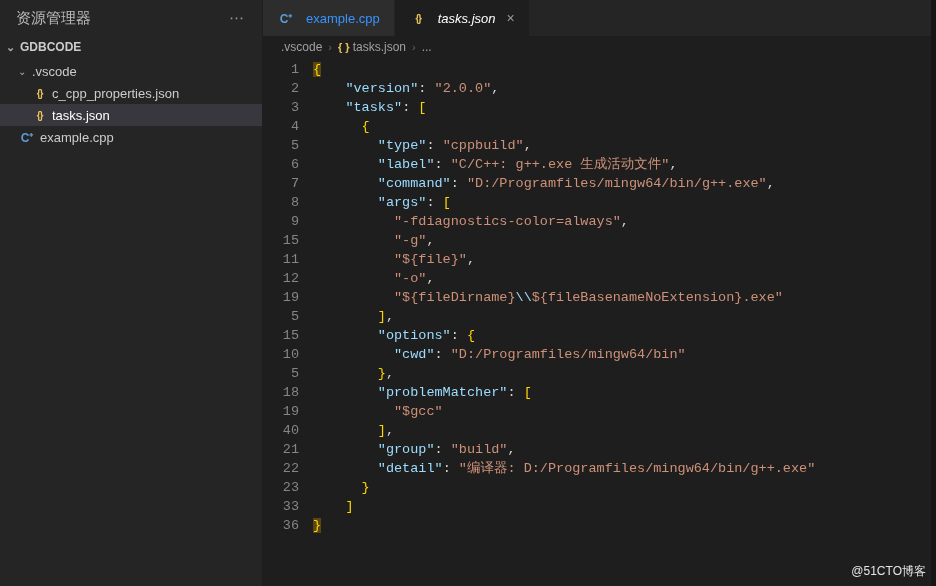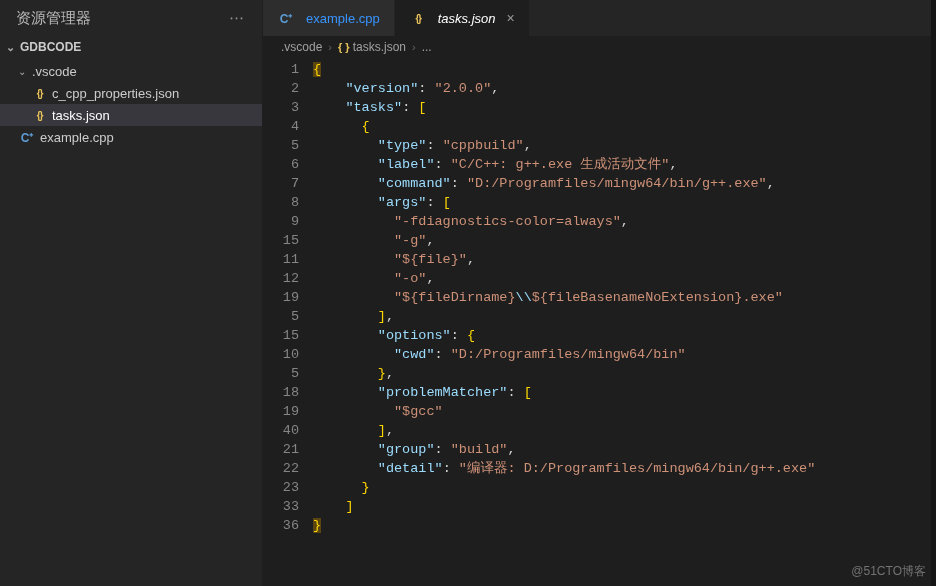--- a/index.html
+++ b/index.html
@@ -139,21 +139,21 @@
 .code .row { height: 19px; white-space: pre; }
 .p { color: #d4d4d4; }
 .b { color: #ffd700; }
 .k { color: #9cdcfe; }
 .s { color: #ce9178; }
 .hl { background: #5b4510; }
 .watermark {
   position: absolute;
   right: 10px;
   bottom: 6px;
-  color: #737373;
+  color: #e5e5e5;
   font-size: 12px;
 }
 </style>
 </head>
 <body>
 
 <div class="sidebar">
   <div class="sidebar-header">
     <span>资源管理器</span>
     <span class="dots">⋯</span>

